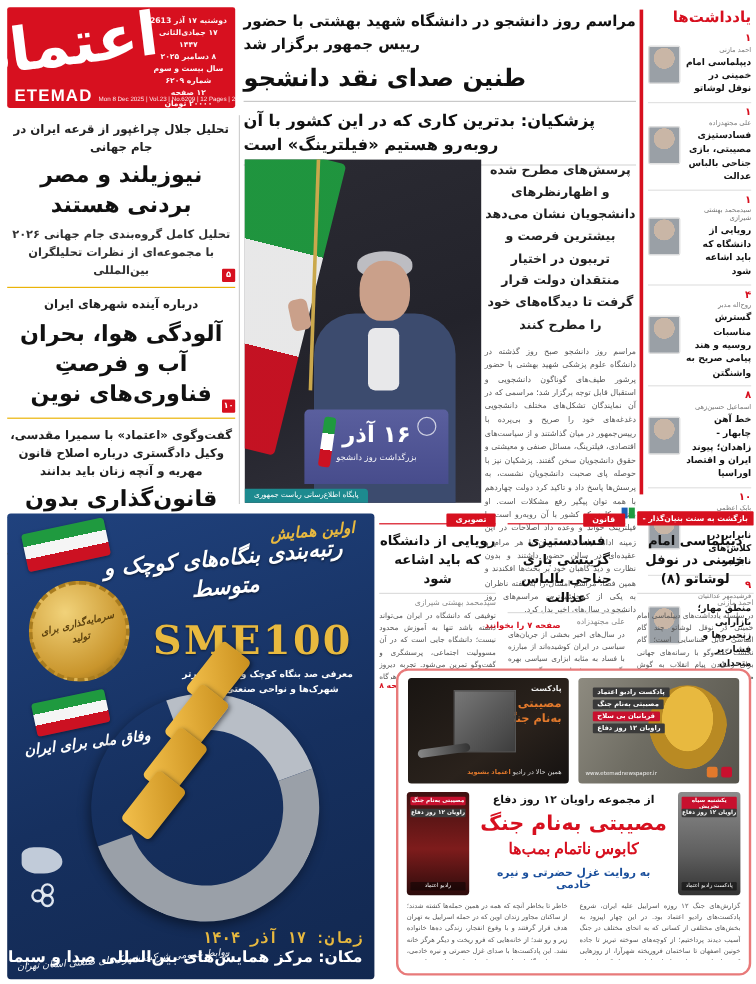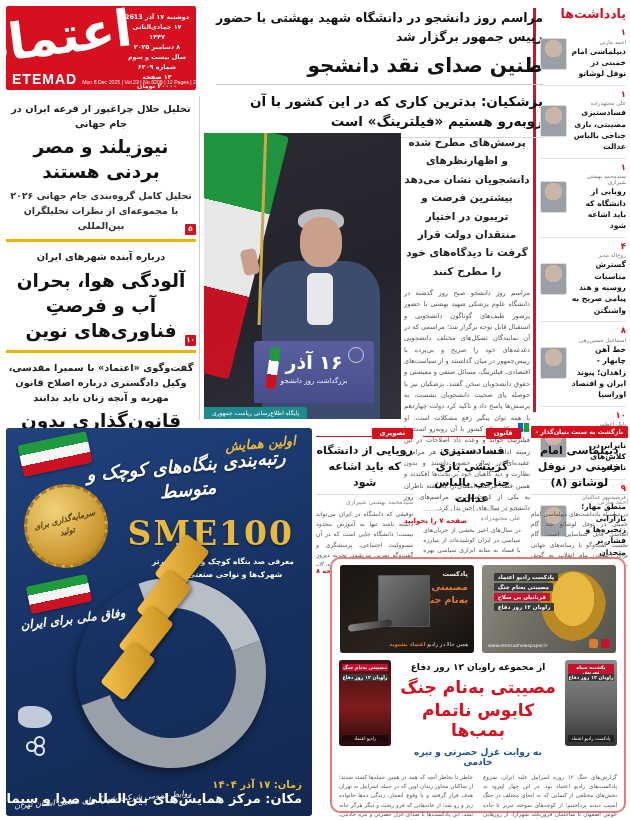--- a/index.html
+++ b/index.html
@@ -20,21 +20,21 @@
   .latin-row { position:absolute; left:6px; right:6px; bottom:3px; display:flex; align-items:baseline; gap:5px; direction:ltr; }
   .logo-en { font-family:"Liberation Sans", sans-serif; font-weight:bold; font-size:14px; letter-spacing:1px; }
   .issue-info { font-family:"Liberation Sans", sans-serif; font-size:5.2px; opacity:.92; white-space:nowrap; }
 
   
   .vrule { width:1px; background:#cfcfcf; }
   .vrule-center { left:199px; top:96px; height:324px; }
   .vrule-red { left:533px; top:8px; width:3px; height:404px; background:#d7101f; }
 
   
-  .lead-top { left:216px; top:8px; width:327px; text-align:right; }
+  .lead-top { left:203px; top:8px; width:327px; text-align:left; }
   .lead-kicker { font-size:12.5px; font-weight:bold; line-height:1.55; }
   .lead-headline { font-size:20px; font-weight:bold; margin-top:6px; letter-spacing:-.5px; }
   .lead-sep { border:0; border-top:1px solid #c9c9c9; margin:7px 0 6px; }
   .lead-subhead { font-size:13.5px; font-weight:bold; line-height:1.5; }
   .lead-sep2 { border:0; border-top:1px solid #d9d9d9; margin:6px 0 0; }
 
   .lead-photo { left:204px; top:133px; width:197px; height:286px; background:linear-gradient(160deg,#2b2b33 0%,#23232b 55%,#33333d 100%); overflow:hidden; }
   .flag { position:absolute; left:-28px; top:-10px; width:84px; height:250px; transform:rotate(14deg);
           background:linear-gradient(180deg,#1f9a3f 0 32%, #f2f2f2 32% 66%, #cc1122 66% 100%); opacity:.95; border-radius:4px; }
   .flag-pole { position:absolute; left:57px; top:-8px; width:3px; height:200px; background:#caa84c; transform:rotate(2deg); }
@@ -53,21 +53,21 @@
   .photo-caption { position:absolute; left:0; bottom:0; height:12px; padding:0 8px; background:#1d8a8f; color:#fff;
                    font-size:6px; line-height:12px; border-radius:0 3px 0 0; }
 
   .lead-right { left:404px; top:133px; width:126px; height:287px; }
   .pullquote { font-size:10.5px; font-weight:bold; line-height:1.75; text-align:center; color:#222; }
   .lead-body { margin-top:8px; font-size:6.6px; line-height:1.72; text-align:justify; color:#555; }
   .continue-note { color:#d7101f; font-weight:bold; font-size:7px; margin-top:2px; text-align:left; }
 
   
   .left-col { left:6px; top:94px; width:190px; }
-  .story { padding:7px 2px 6px; border-bottom:3px solid #eab308; position:relative; text-align:center; }
+  .story { padding:7px 2px 6px; border-bottom:1px solid #eab308; position:relative; text-align:center; }
   .story:last-child { border-bottom:none; }
   .story-kicker { font-size:9.8px; font-weight:bold; line-height:1.55; color:#222; }
   .story-headline { font-size:18.5px; font-weight:bold; line-height:1.35; margin-top:4px; letter-spacing:-.3px; }
   .story-sub { font-size:9.5px; font-weight:bold; color:#333; line-height:1.55; margin-top:4px; }
   .page-badge { position:absolute; right:0px; bottom:4px; min-width:11px; height:11px; background:#d7101f; color:#fff;
                 font-size:7px; font-weight:bold; line-height:11px; text-align:center; border-radius:1px; padding:0 1px; }
 
   
   .sidebar { left:540px; top:6px; width:86px; }
   .sidebar-title { color:#d7101f; font-size:12.5px; font-weight:bold; text-align:right; margin-bottom:3px; }
@@ -123,21 +123,21 @@
   .pc-row2 { display:flex; gap:7px; margin-top:7px; align-items:stretch; }
   .cover { width:52px; height:86px; border-radius:3px; position:relative; overflow:hidden; flex:0 0 auto; }
   .cover-left { background:linear-gradient(180deg,#401010 0%,#7e1c1c 55%,#2c0b0b 100%); }
   .cover-right { background:linear-gradient(180deg,#8c8c8c 0%,#5f5f5f 60%,#333 100%); }
   .cover-band { position:absolute; left:3px; right:3px; background:#c8102e; color:#fff; font-size:4.8px; font-weight:bold; text-align:center; padding:1px 0; border-radius:1px; }
   .cover-band.t1 { top:4px; } .cover-band.t2 { top:14px; background:#3a3a3a; }
   .cover-bottom { position:absolute; bottom:4px; left:3px; right:3px; color:#fff; font-size:4.6px; text-align:center; background:rgba(0,0,0,.45); padding:1px 0; border-radius:1px; }
   .pc-center { flex:1; text-align:center; padding-top:2px; }
   .pc-kicker { font-size:9px; font-weight:bold; }
   .pc-h1 { color:#d7101f; font-size:17px; font-weight:bold; margin-top:5px; letter-spacing:-.3px; }
-  .pc-h2 { color:#d7101f; font-size:17px; font-weight:bold; margin-top:3px; letter-spacing:-.3px; }
+  .pc-h2 { color:#d7101f; font-size:13px; font-weight:bold; margin-top:3px; letter-spacing:-.3px;font-family:Liberation Serif, serif; }
   .pc-byline { color:#1a4f9c; font-size:9px; font-weight:bold; margin-top:7px; }
 
   .pc-row3 { display:flex; gap:10px; margin-top:6px; }
   .pc-body { flex:1; font-size:5.6px; line-height:1.65; color:#555; text-align:justify; height:48px; overflow:hidden; }
 
   
   .ad { left:6px; top:428px; width:306px; height:388px; background:linear-gradient(160deg,#20427e 0%,#16305f 55%,#122850 100%);
         border-radius:3px; overflow:hidden; color:#fff; }
   .ad-flag { position:absolute; width:70px; height:32px; transform:rotate(-12deg);
              background:linear-gradient(180deg,#1f9a3f 0 33%, #f5f5f5 33% 66%, #cc1122 66% 100%); border-radius:3px; box-shadow:0 1px 3px rgba(0,0,0,.4); }
@@ -162,21 +162,21 @@
   .k1 { left:150px; top:120px; transform:rotate(-52deg); }
   .k2 { left:132px; top:156px; transform:rotate(-52deg); }
   .k3 { left:114px; top:192px; transform:rotate(-52deg); }
   .k4 { left:96px; top:228px; transform:rotate(-52deg); }
   .ad-logos { position:absolute; left:12px; bottom:62px; display:flex; flex-direction:column; gap:8px; }
   .ad-logo-map { width:34px; height:22px; background:#dfe6ef; border-radius:30% 55% 45% 40%; opacity:.85; }
   .ad-logo-circles { width:26px; height:18px; position:relative; }
   .ad-logo-circles i { position:absolute; width:11px; height:11px; border:2px solid #dfe6ef; border-radius:50%; }
   .ad-logo-circles i:nth-child(1){ left:0; top:5px; } .ad-logo-circles i:nth-child(2){ left:8px; top:0; } .ad-logo-circles i:nth-child(3){ left:8px; top:9px; }
   .ad-footer { position:absolute; left:8px; bottom:12px; font-size:8px; font-style:italic; transform:rotate(-4deg); opacity:.95; }
-  .ad-when { position:absolute; right:10px; bottom:26px; color:#e8b93f; font-size:10px; font-weight:bold; }
+  .ad-when { position:absolute; right:10px; bottom:26px; color:#e8b93f; font-size:13px; font-weight:bold;font-family:Liberation Mono, monospace; }
   .ad-where { position:absolute; right:10px; bottom:10px; font-size:13px; font-weight:bold; }
 </style>
 </head>
 <body>
 
 <div class="page">
 
   <header class="masthead abs">
     <div class="logo-fa">اعتماد</div>
     <div class="dateline">

